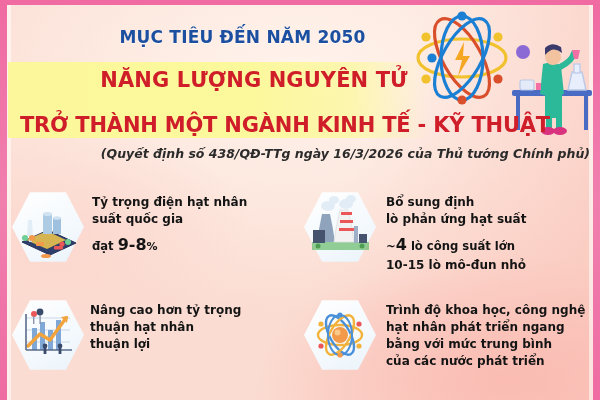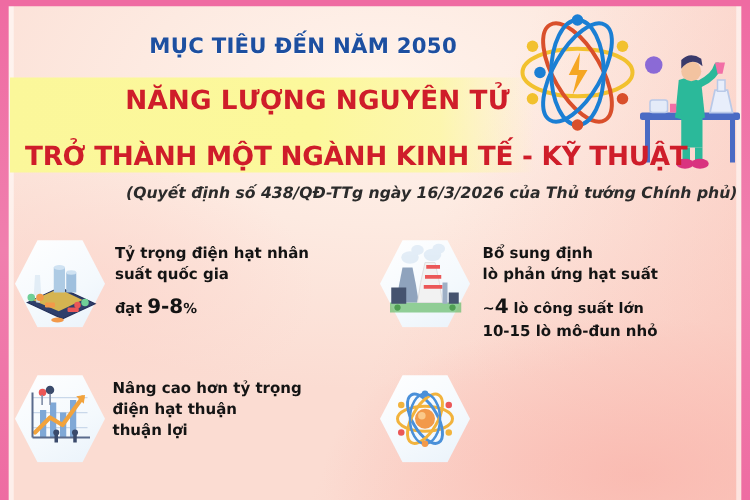--- a/index.html
+++ b/index.html
@@ -320,21 +320,21 @@
           <g fill="#3a4a6b">
             <circle cx="33" cy="48" r="2.4"></circle>
               <rect x="31.6" y="50" width="2.8" height="6"></rect>
             <circle cx="48" cy="48" r="2.4"></circle>
               <rect x="46.6" y="50" width="2.8" height="6"></rect>
           </g>
         </svg>
       </div>
       <div class="item-body">
         <div class="line">Nâng cao hơn tỷ trọng</div>
-        <div class="line">điện hạt thuận</div>
+        <div class="line">thuận hạt nhân</div>
         <div class="line">thuận lợi</div>
       </div>
     </div>
 
     <div class="item item-4">
       <div class="item-icon">
         <div class="hexwrap">
             <div class="hex"></div>
           </div>
         <svg class="hex-svg" viewBox="0 0 72 74">
@@ -347,20 +347,26 @@
           <circle cx="36" cy="37" r="8" fill="#f2994a"></circle>
           <circle cx="33.5" cy="34.5" r="3" fill="#fbd49a" opacity="0.8"></circle>
           <circle cx="36" cy="17" r="2.6" fill="#4a90d9"></circle>
           <circle cx="36" cy="57" r="2.6" fill="#f2994a"></circle>
           <circle cx="17" cy="26" r="2.6" fill="#f2b33c"></circle>
           <circle cx="55" cy="26" r="2.6" fill="#eb5757"></circle>
           <circle cx="17" cy="48" r="2.6" fill="#eb5757"></circle>
           <circle cx="55" cy="48" r="2.6" fill="#f2b33c"></circle>
         </svg>
       </div>
+      <div class="item-body">
+        <div class="line">Trình độ khoa học, công nghệ</div>
+        <div class="line">hạt nhân phát triển ngang</div>
+        <div class="line">bằng với mức trung bình</div>
+        <div class="line">của các nước phát triển</div>
+      </div>
     </div>
 
   </div>
 
   <div class="border-left"></div>
   <div class="border-right"></div>
   <div class="border-inner-l"></div>
   <div class="border-inner-r"></div>
   <div class="border-top"></div>
 </div>

